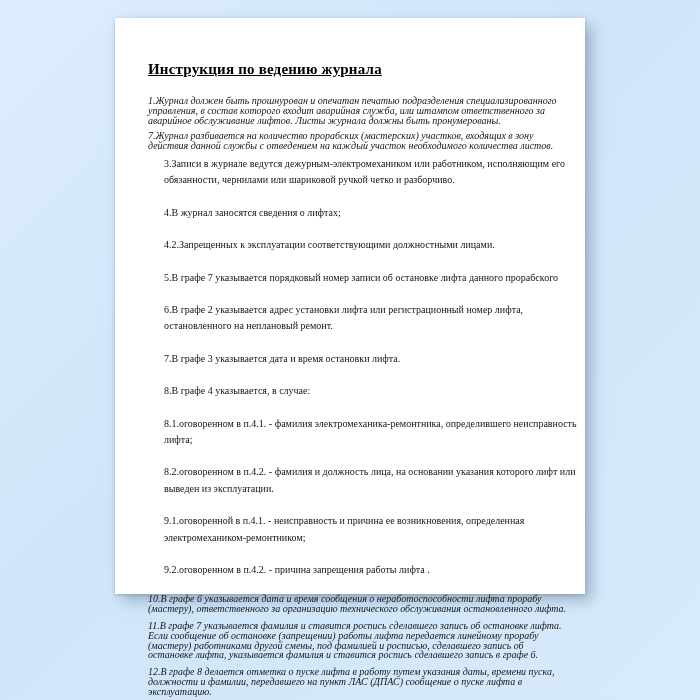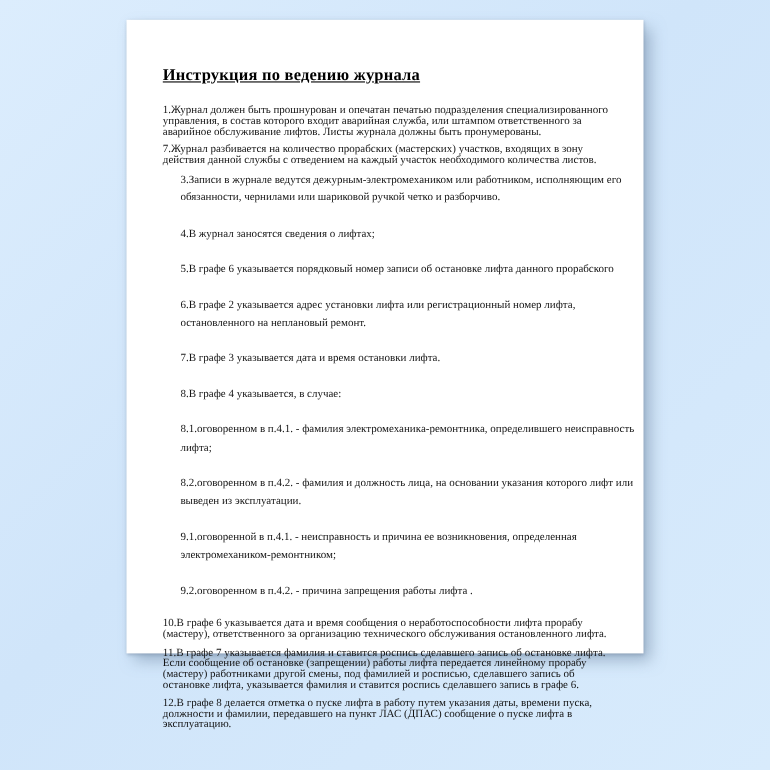--- a/index.html
+++ b/index.html
@@ -31,21 +31,21 @@
     font-size:15px;font-weight:700;color:#000;
     text-decoration:underline;
     letter-spacing:.2px;
     line-height:19px;
   }
   .para{
     font-size:10px;
     color:var(--text);
   }
   .para .line{white-space:nowrap;}
-  .para.tight{line-height:9.8px;margin:0 0 5.5px 0;}
+  .para.tight{line-height:9.8px;margin:0 0 5.5px 0;font-style:italic;}
   .para.wide{line-height:16.4px;margin:16px;}
   .para[data-name="paragraph-3"]{margin-top:4px;}
   .para[data-name="paragraph-10"]{margin-top:0;margin-bottom:7px;}
   .para[data-name="paragraph-11"]{margin-bottom:7px;}
 </style>
 </head>
 <body>
 
 <div class="backdrop" data-name="backdrop"></div>
 
@@ -62,22 +62,25 @@
           <div class="line" data-name="text-line">7.Журнал разбивается на количество прорабских (мастерских) участков, входящих в зону</div>
           <div class="line" data-name="text-line">действия данной службы с отведением на каждый участок необходимого количества листов.</div>
         </div>
         <div class="para wide" data-name="paragraph-3">
           <div class="line" data-name="text-line">3.Записи в журнале ведутся дежурным-электромехаником или работником, исполняющим его</div>
           <div class="line" data-name="text-line">обязанности, чернилами или шариковой ручкой четко и разборчиво.</div>
         </div>
         <div class="para wide" data-name="paragraph-4">
           <div class="line" data-name="text-line">4.В журнал заносятся сведения о лифтах;</div>
         </div>
+        <div class="para wide" data-name="paragraph-4.2">
+          <div class="line" data-name="text-line">4.2.Запрещенных к эксплуатации соответствующими должностными лицами.</div>
+        </div>
         <div class="para wide" data-name="paragraph-5">
-          <div class="line" data-name="text-line">5.В графе 6 указывается порядковый номер записи об остановке лифта данного прорабского</div>
+          <div class="line" data-name="text-line">5.В графе 7 указывается порядковый номер записи об остановке лифта данного прорабского</div>
         </div>
         <div class="para wide" data-name="paragraph-6">
           <div class="line" data-name="text-line">6.В графе 2 указывается адрес установки лифта или регистрационный номер лифта,</div>
           <div class="line" data-name="text-line">остановленного на неплановый ремонт.</div>
         </div>
         <div class="para wide" data-name="paragraph-7">
           <div class="line" data-name="text-line">7.В графе 3 указывается дата и время остановки лифта.</div>
         </div>
         <div class="para wide" data-name="paragraph-8">
           <div class="line" data-name="text-line">8.В графе 4 указывается, в случае:</div>

